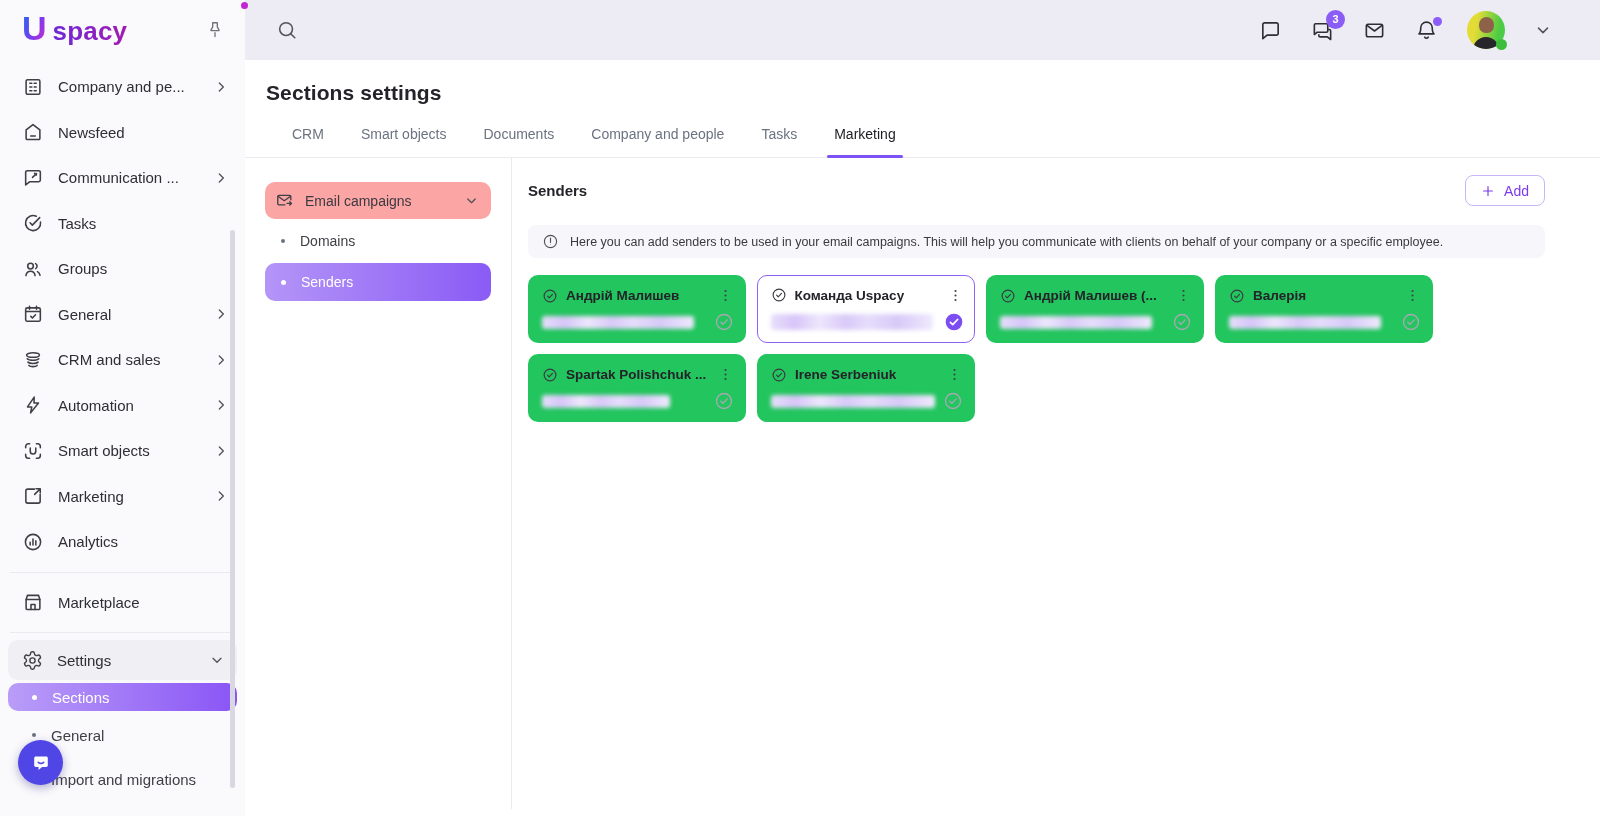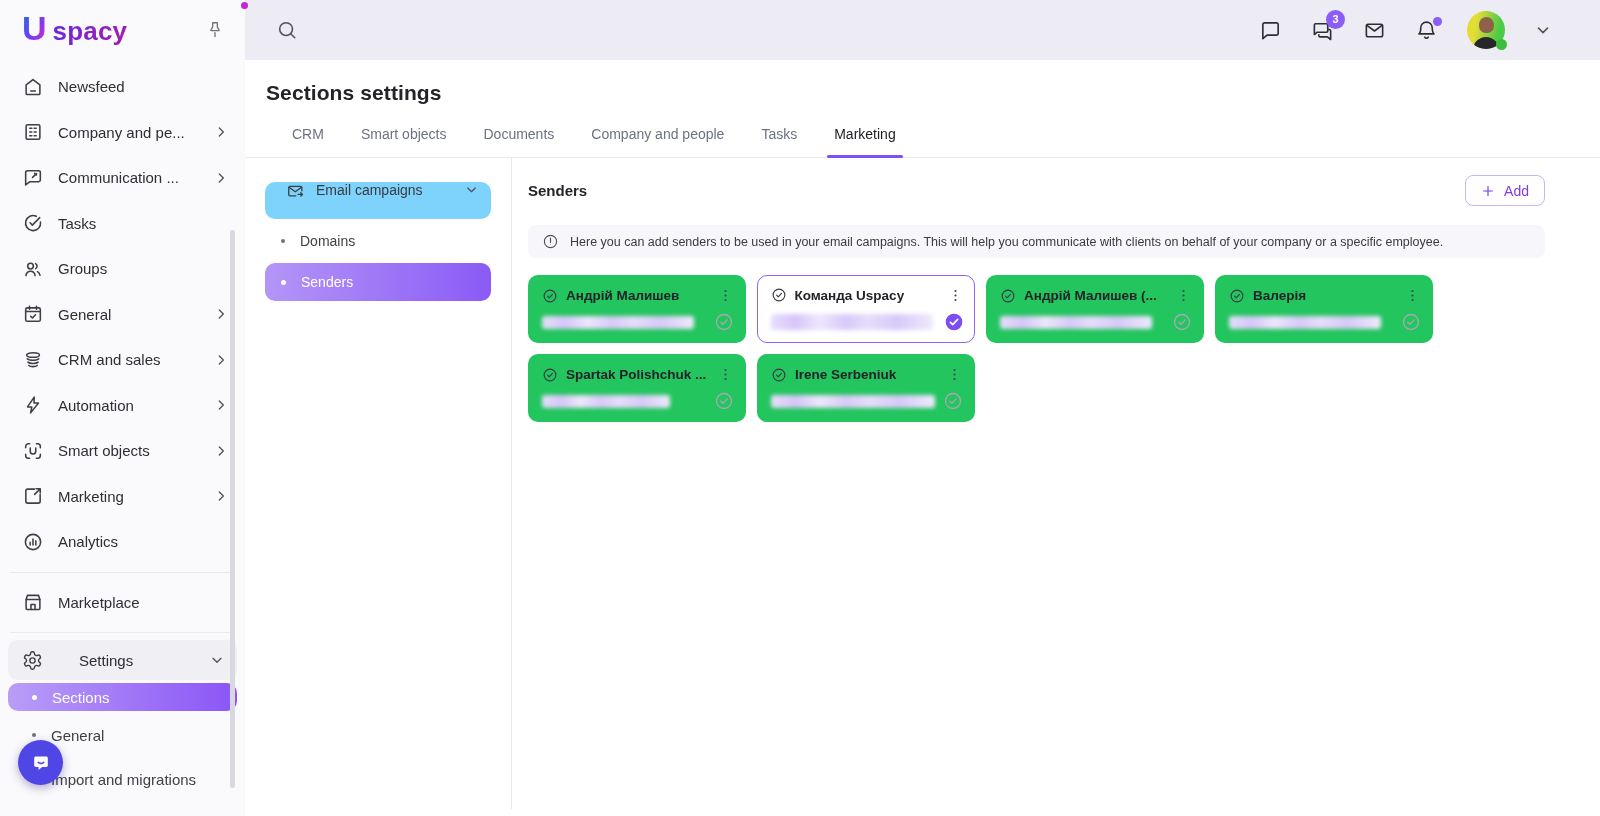--- a/index.html
+++ b/index.html
@@ -20,21 +20,21 @@
   .pin-btn { margin-left:auto; width:20px; height:20px; color:#71717A; cursor:pointer; }
   .icon svg, .pin-btn svg, .chev svg { width:100%; height:100%; display:block; }
 
   .nav { padding-top:6px; }
   .nav-item { display:flex; align-items:center; height:45.5px; padding:0 16px 0 22px; font-size:15px; color:#2E2E35; cursor:pointer; }
   .nav-item .icon { width:22px; height:22px; margin-right:14px; color:#3F3F46; flex:none; }
   .nav-item .chev { width:16px; height:16px; margin-left:auto; color:#52525B; flex:none; }
   .nav-label { white-space:nowrap; overflow:hidden; }
   .sb-divider { height:1px; background:#E9E9EE; margin:7px 10px; }
 
-  .settings-pill { margin:3px 8px; height:40px; border-radius:10px; background:#F0EFF3; display:flex; align-items:center; padding:0 12px 0 14px; font-size:15px; color:#2E2E35; cursor:pointer;gap:22px; }
+  .settings-pill { margin:3px 8px; height:40px; border-radius:10px; background:#F0EFF3; display:flex; align-items:center; padding:0 12px 0 14px; font-size:15px; color:#2E2E35; cursor:pointer; }
   .settings-pill .icon { width:21px; height:21px; margin-right:14px; color:#3F3F46; }
   .settings-pill .chev { width:16px; height:16px; margin-left:auto; color:#52525B; }
 
   .child-item { display:flex; align-items:center; height:44px; padding-left:32px; font-size:15px; color:#3F3F46; cursor:pointer; }
   .bullet { width:4px; height:4px; border-radius:50%; background:#6B7280; margin-right:15px; flex:none; }
   .child-item.active { margin:2px 8px; height:28px; border-radius:10px; padding-left:24px;
     background:linear-gradient(90deg,#B99DF8 0%,#8A55F6 100%); color:#fff; }
   .child-item.active .bullet { background:#fff; width:5px; height:5px; }
 
   .sb-scrollbar { position:absolute; right:10px; top:230px; width:5px; height:558px; border-radius:3px; background:#D8D8E0; }
@@ -66,21 +66,21 @@
   
   .main { position:absolute; left:245px; top:60px; width:1355px; height:756px; background:#fff; }
   .page-title { padding:21px 0 0 21px; font-size:21px; font-weight:600; color:#232329; letter-spacing:.1px; }
   .tabs { display:flex; gap:37px; padding:21px 0 0 47px; border-bottom:1px solid #EAEAEF; }
   .tab { font-size:14px; color:#6B7280; padding-bottom:15px; position:relative; cursor:pointer; white-space:nowrap; }
   .tab.active { color:#1C1C21; font-weight:500; }
   .tab.active::after { content:""; position:absolute; left:-7px; right:-7px; bottom:-1px; height:3px; border-radius:3px; background:#7C52F5; }
 
   .body-row { display:flex; height:651px; }
   .subnav { width:267px; flex:none; border-right:1px solid #EAEAEF; padding:24px 20px 0 20px; }
-  .group-pill { height:37px; border-radius:10px; background:#7dd3fc; display:flex; padding:0 12px 0 21px; font-size:14px; color:#3A3A41; cursor:pointer; }
+  .group-pill { height:37px; border-radius:10px; background:#fca5a5; display:flex; align-items:center; padding:0 12px 0 10px; font-size:14px; color:#3A3A41; cursor:pointer; }
   .group-pill .icon { width:19px; height:19px; margin-right:11px; color:#3F3F46; flex:none; }
   .group-pill .chev { width:15px; height:15px; margin-left:auto; color:#52525B; }
   .subnav-item { display:flex; align-items:center; height:38px; margin-top:3px; padding-left:16px; font-size:14px; color:#3F3F46; cursor:pointer; border-radius:10px; }
   .subnav-item.active { background:linear-gradient(90deg,#B495F7 0%,#8A5BF6 100%); color:#fff; }
   .subnav-item.active .bullet { background:#fff; width:5px; height:5px; }
 
   .content { flex:1; padding:17px 55px 0 16px; }
   .content-header { display:flex; align-items:center; justify-content:space-between; }
   .section-heading { font-size:15px; font-weight:700; color:#232329; }
   .add-btn { display:flex; align-items:center; gap:9px; height:31px; padding:0 15px; background:#fff;
@@ -369,39 +369,39 @@
           <svg viewBox="0 0 24 24" fill="none" stroke="currentColor" stroke-width="1.6" stroke-linecap="round" stroke-linejoin="round">
             <path d="M12 16.5V21"></path>
             <path d="M9.2 4.5h5.6v5.3l2 3.2a.6.6 0 0 1-.5.9H7.7a.6.6 0 0 1-.5-.9l2-3.2Z"></path>
           </svg>
         </div>
     </div>
     <div class="nav" id="sidebar-nav">
         <div class="nav-item">
           <span class="icon">
             <svg viewBox="0 0 24 24" fill="none" stroke="currentColor" stroke-width="1.7" stroke-linecap="round" stroke-linejoin="round">
+              <rect x="4.5" y="4" width="15" height="16" rx="1.6"></rect>
+              <path d="M8.5 8h2.2M13.3 8h2.2M8.5 12h2.2M13.3 12h2.2M8.5 16h2.2M13.3 16h2.2"></path>
+            </svg>
+          </span>
+          <span class="nav-label">Company and pe...</span>
+          <span class="chev">
+            <svg viewBox="0 0 24 24" fill="none" stroke="currentColor" stroke-width="2" stroke-linecap="round" stroke-linejoin="round">
+              <path d="m9.5 6 6 6-6 6"></path>
+            </svg>
+          </span>
+        </div>
+        <div class="nav-item">
+          <span class="icon">
+            <svg viewBox="0 0 24 24" fill="none" stroke="currentColor" stroke-width="1.7" stroke-linecap="round" stroke-linejoin="round">
               <path d="M4.5 9.8 12 4l7.5 5.8V19a1.2 1.2 0 0 1-1.2 1.2H5.7A1.2 1.2 0 0 1 4.5 19Z"></path>
               <path d="M9.5 16.3h5"></path>
             </svg>
           </span>
           <span class="nav-label">Newsfeed</span>
-        </div>
-        <div class="nav-item">
-          <span class="icon">
-            <svg viewBox="0 0 24 24" fill="none" stroke="currentColor" stroke-width="1.7" stroke-linecap="round" stroke-linejoin="round">
-              <rect x="4.5" y="4" width="15" height="16" rx="1.6"></rect>
-              <path d="M8.5 8h2.2M13.3 8h2.2M8.5 12h2.2M13.3 12h2.2M8.5 16h2.2M13.3 16h2.2"></path>
-            </svg>
-          </span>
-          <span class="nav-label">Company and pe...</span>
-          <span class="chev">
-            <svg viewBox="0 0 24 24" fill="none" stroke="currentColor" stroke-width="2" stroke-linecap="round" stroke-linejoin="round">
-              <path d="m9.5 6 6 6-6 6"></path>
-            </svg>
-          </span>
         </div>
         <div class="nav-item">
           <span class="icon">
             <svg viewBox="0 0 24 24" fill="none" stroke="currentColor" stroke-width="1.7" stroke-linecap="round" stroke-linejoin="round">
               <path d="M4 5.8A1.8 1.8 0 0 1 5.8 4h12.4A1.8 1.8 0 0 1 20 5.8v8.4a1.8 1.8 0 0 1-1.8 1.8H8.6L4 19.6Z"></path>
               <path d="m11.5 11.3 4.3-4.1M13.8 6.9l1.9 1.9"></path>
             </svg>
           </span>
           <span class="nav-label">Communication ...</span>
           <span class="chev">

